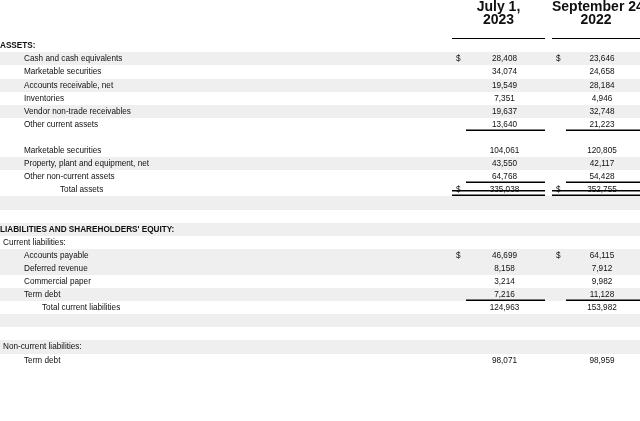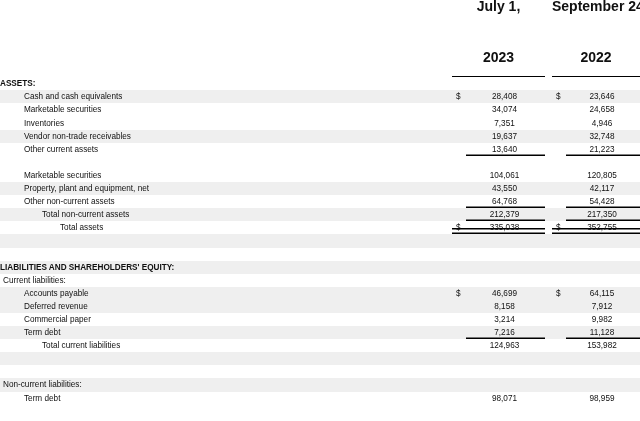--- a/index.html
+++ b/index.html
@@ -85,21 +85,21 @@
   tr.hdr td { background: #ffffff; vertical-align: bottom; }
   .dhead {
     text-align: center;
     font-weight: bold;
     font-size: 14px;
     line-height: 9.4px;
     padding: 0 !important;
     height: 22px;
   }
   .dhead .l1 { display: block; }
-  .dhead .l2 { display: block; margin-top: 38px; }
+  .dhead .l2 { display: block; }
   .dunder {
     height: 4px;
     padding: 0 !important;
     line-height: 0;
   }
   .dunder .bar {
     display: block;
     height: 1.7px;
     background: #000;
     width: 100%;
@@ -166,20 +166,28 @@
 
     <tr class="plain">
       <td class="lbl ind1">Marketable securities</td>
       <td></td>
       <td class="num">34,074</td>
       <td></td>
       <td></td>
       <td class="num">24,658</td>
     </tr>
 
+    <tr class="shade">
+      <td class="lbl ind1">Accounts receivable, net</td>
+      <td></td>
+      <td class="num">19,549</td>
+      <td></td>
+      <td></td>
+      <td class="num">28,184</td>
+    </tr>
 
     <tr class="plain">
       <td class="lbl ind1">Inventories</td>
       <td></td>
       <td class="num">7,351</td>
       <td></td>
       <td></td>
       <td class="num">4,946</td>
     </tr>
 
@@ -232,28 +240,20 @@
 
     <tr class="plain">
       <td class="lbl ind1">Other non-current assets</td>
       <td></td>
       <td class="num rule-bottom">64,768</td>
       <td></td>
       <td></td>
       <td class="num rule-bottom">54,428</td>
     </tr>
 
-    <tr class="shade">
-      <td class="lbl ind2">Total non-current assets</td>
-      <td></td>
-      <td class="num rule-bottom">212,379</td>
-      <td></td>
-      <td></td>
-      <td class="num rule-bottom">217,350</td>
-    </tr>
 
     <tr class="plain tall">
       <td class="lbl ind3">Total assets</td>
       <td class="cur rule-dbl-bottom">$</td>
       <td class="num rule-dbl-bottom">335,038</td>
       <td></td>
       <td class="cur rule-dbl-bottom">$</td>
       <td class="num rule-dbl-bottom">352,755</td>
     </tr>
 

